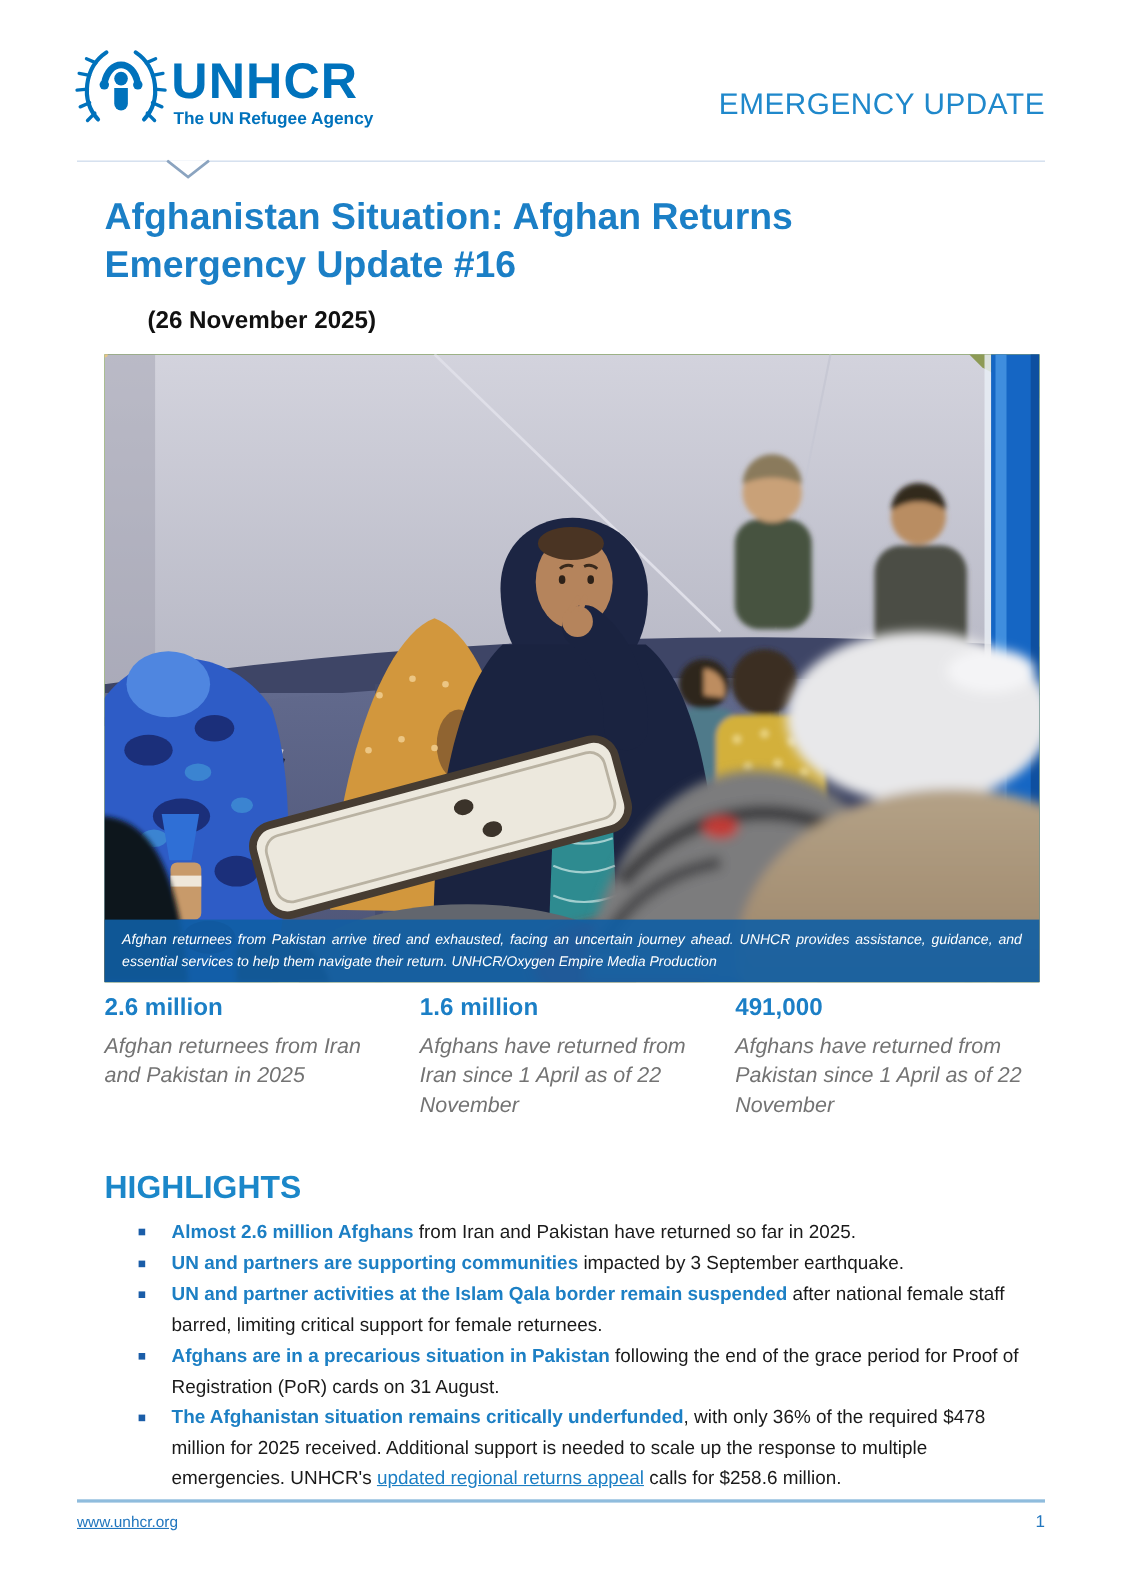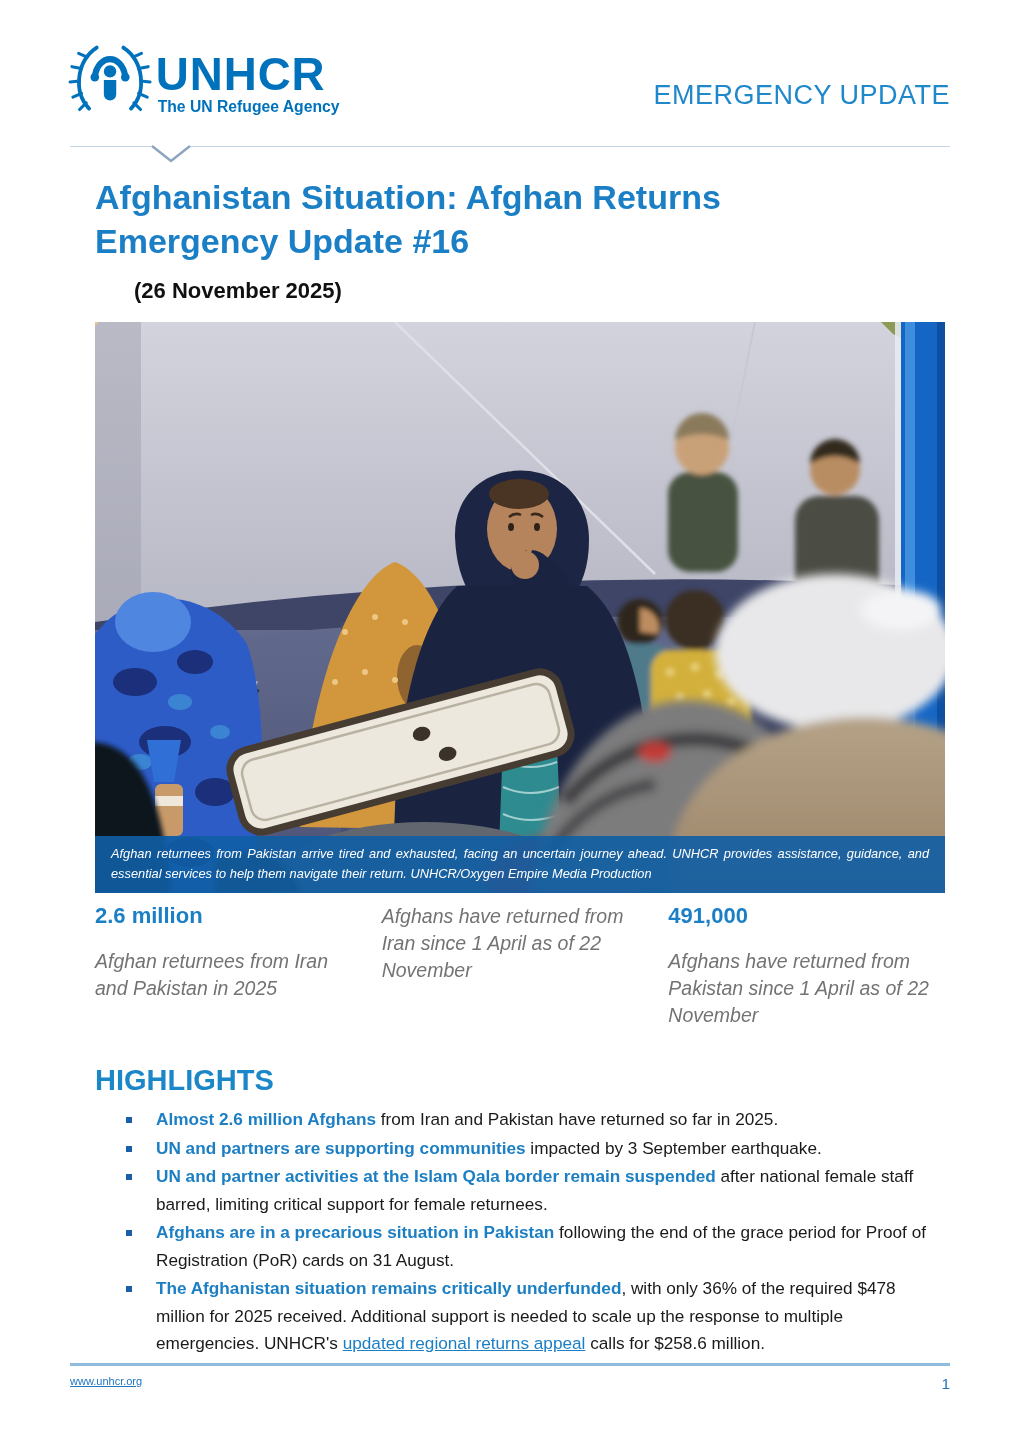--- a/index.html
+++ b/index.html
@@ -21,34 +21,34 @@
   
   .photo{position:absolute;left:95px;top:322px;width:850px;height:571px;overflow:hidden;background:#4d7c0f;}
   .photo svg{display:block;}
   .caption{position:absolute;left:0;right:0;bottom:0;min-height:54px;box-sizing:border-box;
            background:rgba(16,94,164,0.90);color:#fff;font-style:italic;font-size:12.8px;
            line-height:1.55;padding:8px 16px 9px 16px;text-align:justify;}
 
   
   .stats{position:absolute;left:95px;top:903px;width:860px;display:flex;}
   .stat{width:280px;margin-right:25px;}
-  .stat-value{font-size:22px;font-weight:bold;color:#1B7FC6;margin-bottom:19px;}
+  .stat-value{font-size:22px;font-weight:bold;color:#1B7FC6;margin-bottom:9px;}
   .stat-desc{font-size:19.5px;font-style:italic;color:#737373;line-height:1.38;}
 
   
   .hl-heading{position:absolute;left:95px;top:1064px;font-size:29px;font-weight:bold;color:#1B87C9;}
   .hl-list{position:absolute;left:120px;top:1106px;width:818px;list-style:none;margin:0;padding:0;}
   .hl-list li{position:relative;padding-left:36px;font-size:17.2px;line-height:27.5px;margin-bottom:1px;}
   .hl-list li::before{content:"";position:absolute;left:6px;top:11px;width:6px;height:6px;background:#1A5DA8;}
   .seg-em{color:#1C7FC4;font-weight:bold;text-align:center;}
   .seg-link{color:#1C7FC4;text-decoration:underline;cursor:pointer;}
 
   
   .footer-rule{position:absolute;left:70px;right:74px;top:1363px;border-top:3px solid #8FBCDD;}
-  .footer-link{position:absolute;left:70px;top:1375px;font-size:11px;color:#2176BE;
+  .footer-link{position:absolute;left:70px;top:1375px;font-size:14px;color:#2176BE;
                text-decoration:underline;cursor:pointer;}
   .footer-page{position:absolute;right:74px;top:1375px;font-size:15.5px;color:#2176BE;}
 </style>
 </head>
 <body>
 
 <div class="page">
 
   <div class="logo">
     <svg width="286" height="80" viewBox="0 0 300 84">
@@ -286,20 +286,21 @@
     </svg>
     <div class="caption">Afghan returnees from Pakistan arrive tired and exhausted, facing an uncertain journey ahead. UNHCR provides assistance, guidance, and essential services to help them navigate their return. UNHCR/Oxygen Empire Media Production</div>
   </div>
 
   <div class="stats">
       <div class="stat">
         <div class="stat-value">2.6 million</div>
         <div class="stat-desc">Afghan returnees from Iran and Pakistan in 2025</div>
       </div>
       <div class="stat">
+        <div class="stat-value">1.6 million</div>
         <div class="stat-desc">Afghans have returned from Iran since 1 April as of 22 November</div>
       </div>
       <div class="stat">
         <div class="stat-value">491,000</div>
         <div class="stat-desc">Afghans have returned from Pakistan since 1 April as of 22 November</div>
       </div>
     </div>
 
   <div class="hl-heading">HIGHLIGHTS</div>
   <ul class="hl-list">

